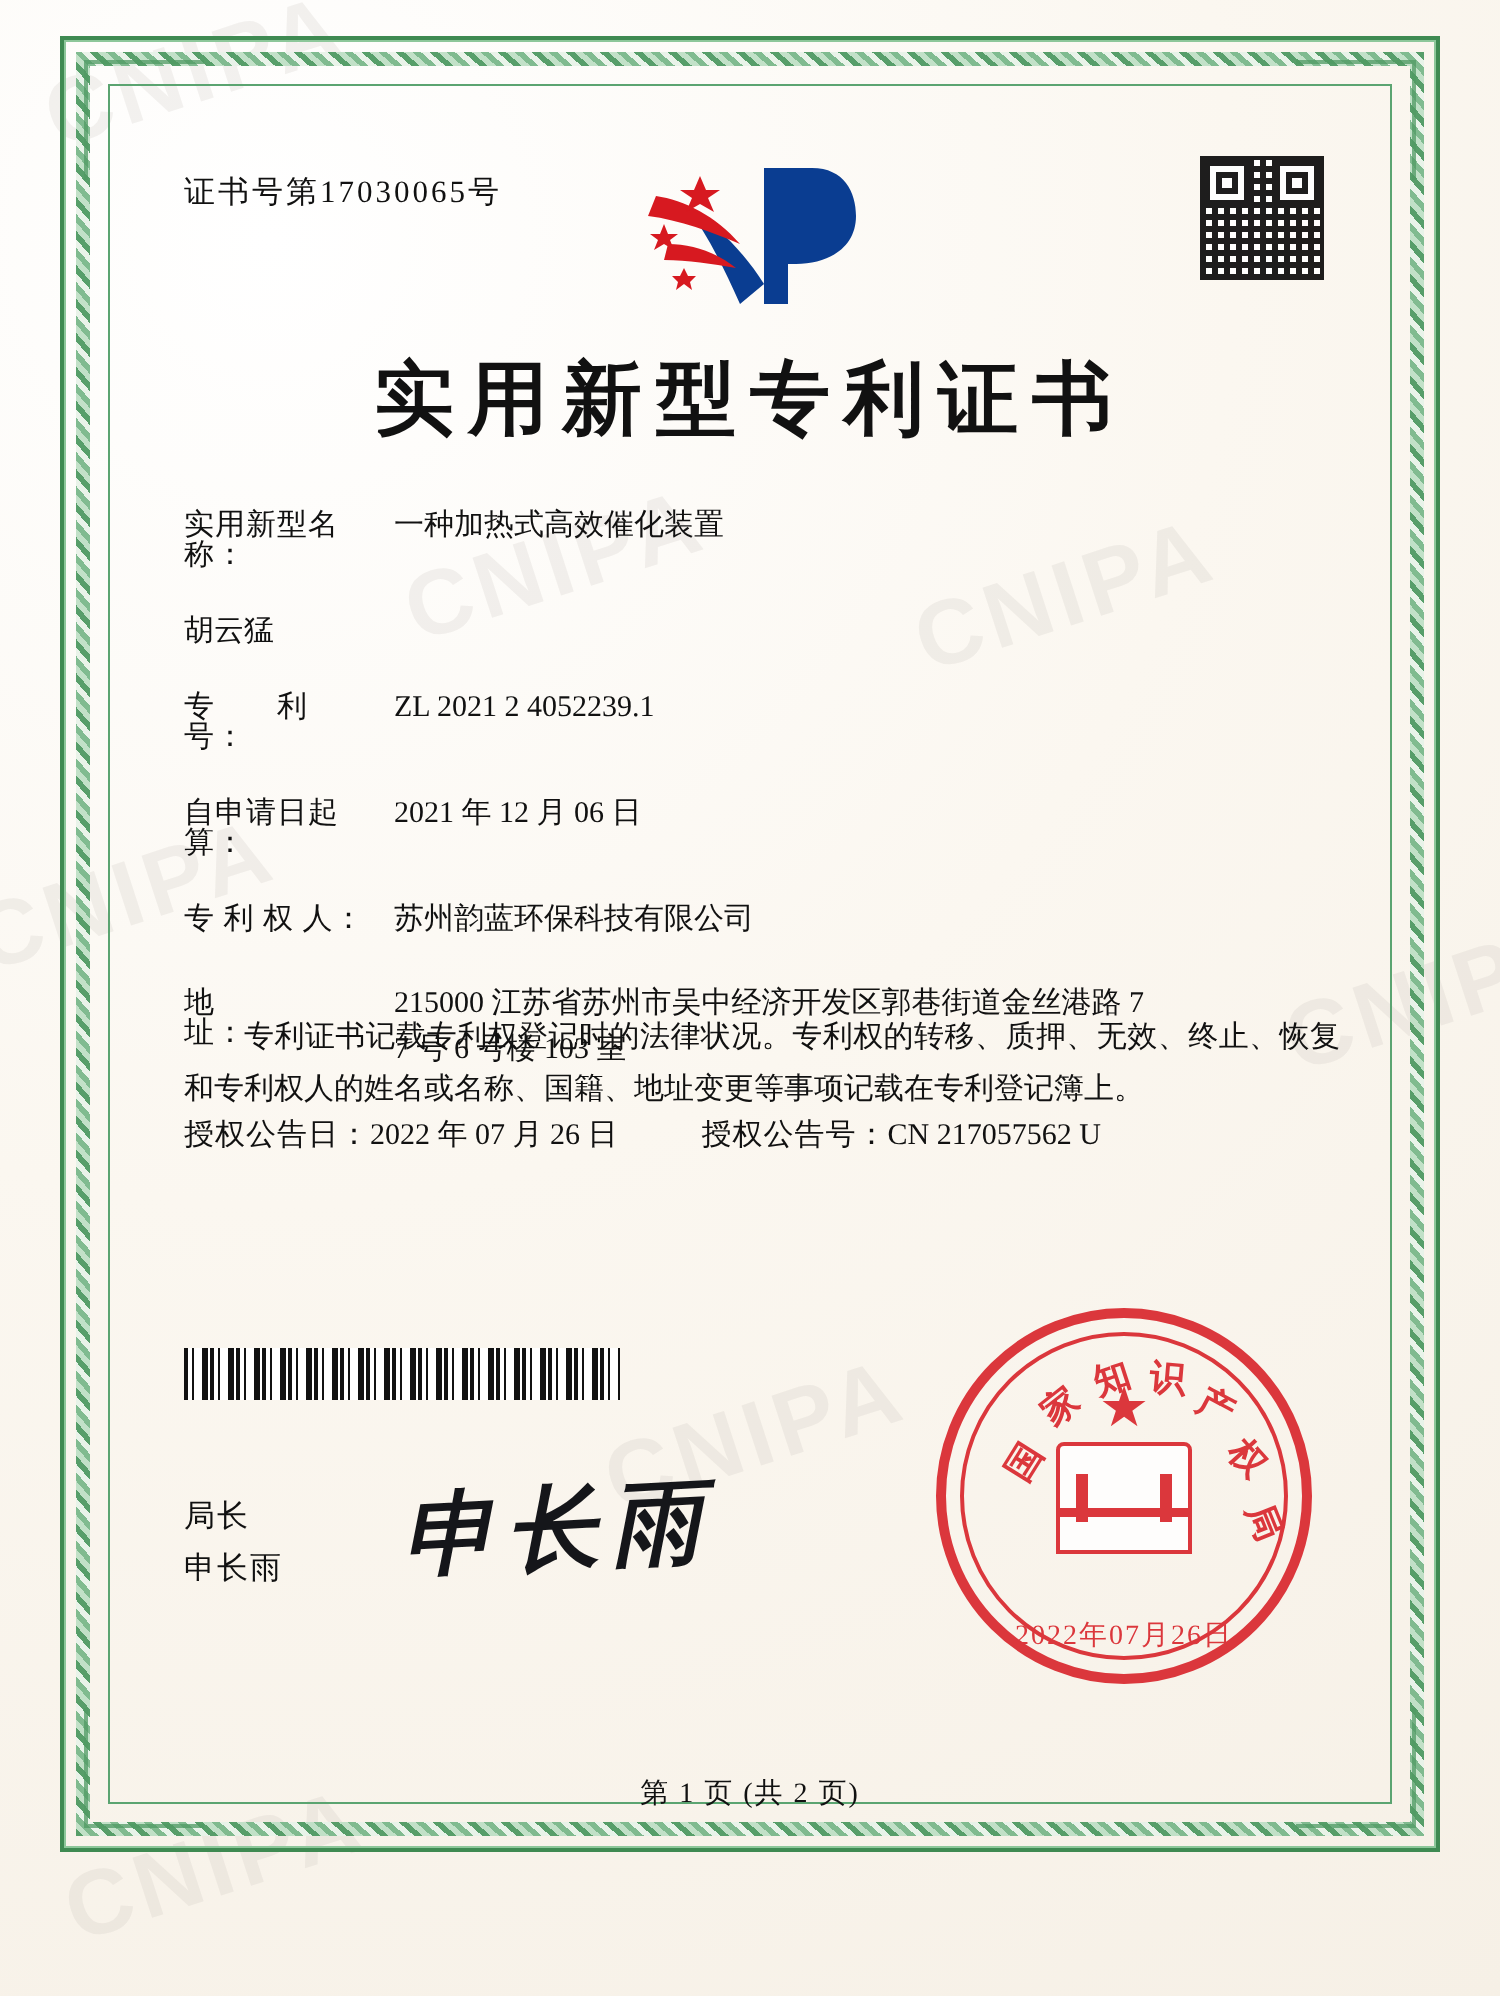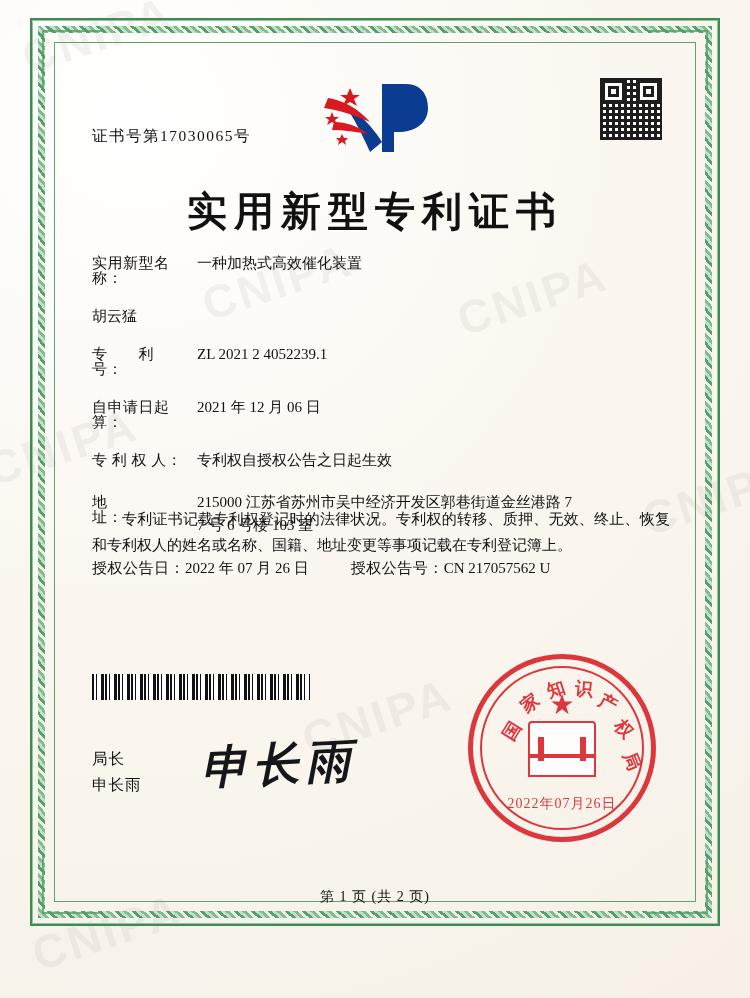--- a/index.html
+++ b/index.html
@@ -84,21 +84,20 @@
     position: absolute;
     left: 66px; top: 56px; right: 66px; bottom: 100px;
   }
 
   .cert-no {
     position: absolute;
     left: 26px; top: 30px;
     font-size: 15.5px;
     letter-spacing: 1.5px;
     color: #111;
-    margin-top: 40px;
   }
 
   
   .qr {
     position: absolute;
     right: 22px; top: 22px;
     width: 62px; height: 62px;
     background:
       repeating-linear-gradient(90deg, #000 0 3px, #fff 3px 6px),
       repeating-linear-gradient(0deg, #000 0 3px, #fff 3px 6px);
@@ -120,21 +119,21 @@
   .logo {
     position: absolute;
     left: 50%; top: 22px;
     transform: translateX(-50%);
     width: 130px; height: 78px;
   }
   .logo svg { display:block; }
 
   .doc-title {
     position: absolute;
-    left: 0; right: 0; top: 128px;
+    left: 0; right: 0; top: 116px;
     text-align: center;
     font-size: 40px;
     letter-spacing: 7px;
     font-weight: 700;
     color: #111;
     font-family: "Liberation Serif", serif;
   }
 
   .fields {
     position: absolute;
@@ -245,21 +244,21 @@
   }
   .seal-char {
     position: absolute;
     font-size: 18px;
     font-weight: 700;
     color: #d71920;
     font-family: "Liberation Serif", serif;
   }
   .seal-date {
     position: absolute;
-    left: 50%; bottom: 24px;
+    left: 50%; bottom: 10px;
     transform: translateX(-50%);
     white-space: nowrap;
     font-size: 14px;
     color: #d71920;
     letter-spacing: 1px;
   }
 
   .page-num {
     position: absolute;
     left: 0; right: 0; bottom: -8px;
@@ -338,21 +337,21 @@
         <div class="field-value">ZL 2021 2 4052239.1</div>
       </div>
 
       <div class="field-row">
         <div class="field-label">自申请日起算：</div>
         <div class="field-value">2021 年 12 月 06 日</div>
       </div>
 
       <div class="field-row">
         <div class="field-label">专 利 权 人：</div>
-        <div class="field-value">专利权自授权公告之日起生效</div>
+        <div class="field-value">苏州韵蓝环保科技有限公司</div>
       </div>
 
       <div class="field-row">
         <div class="field-label">地　　　　址：</div>
         <div class="field-value addr" style="white-space: pre-line;">215000  江苏省苏州市吴中经济开发区郭巷街道金丝港路 7
 7 号 6 号楼 103 室</div>
       </div>
 
       <div class="field-row row-split">
         <div class="half">

